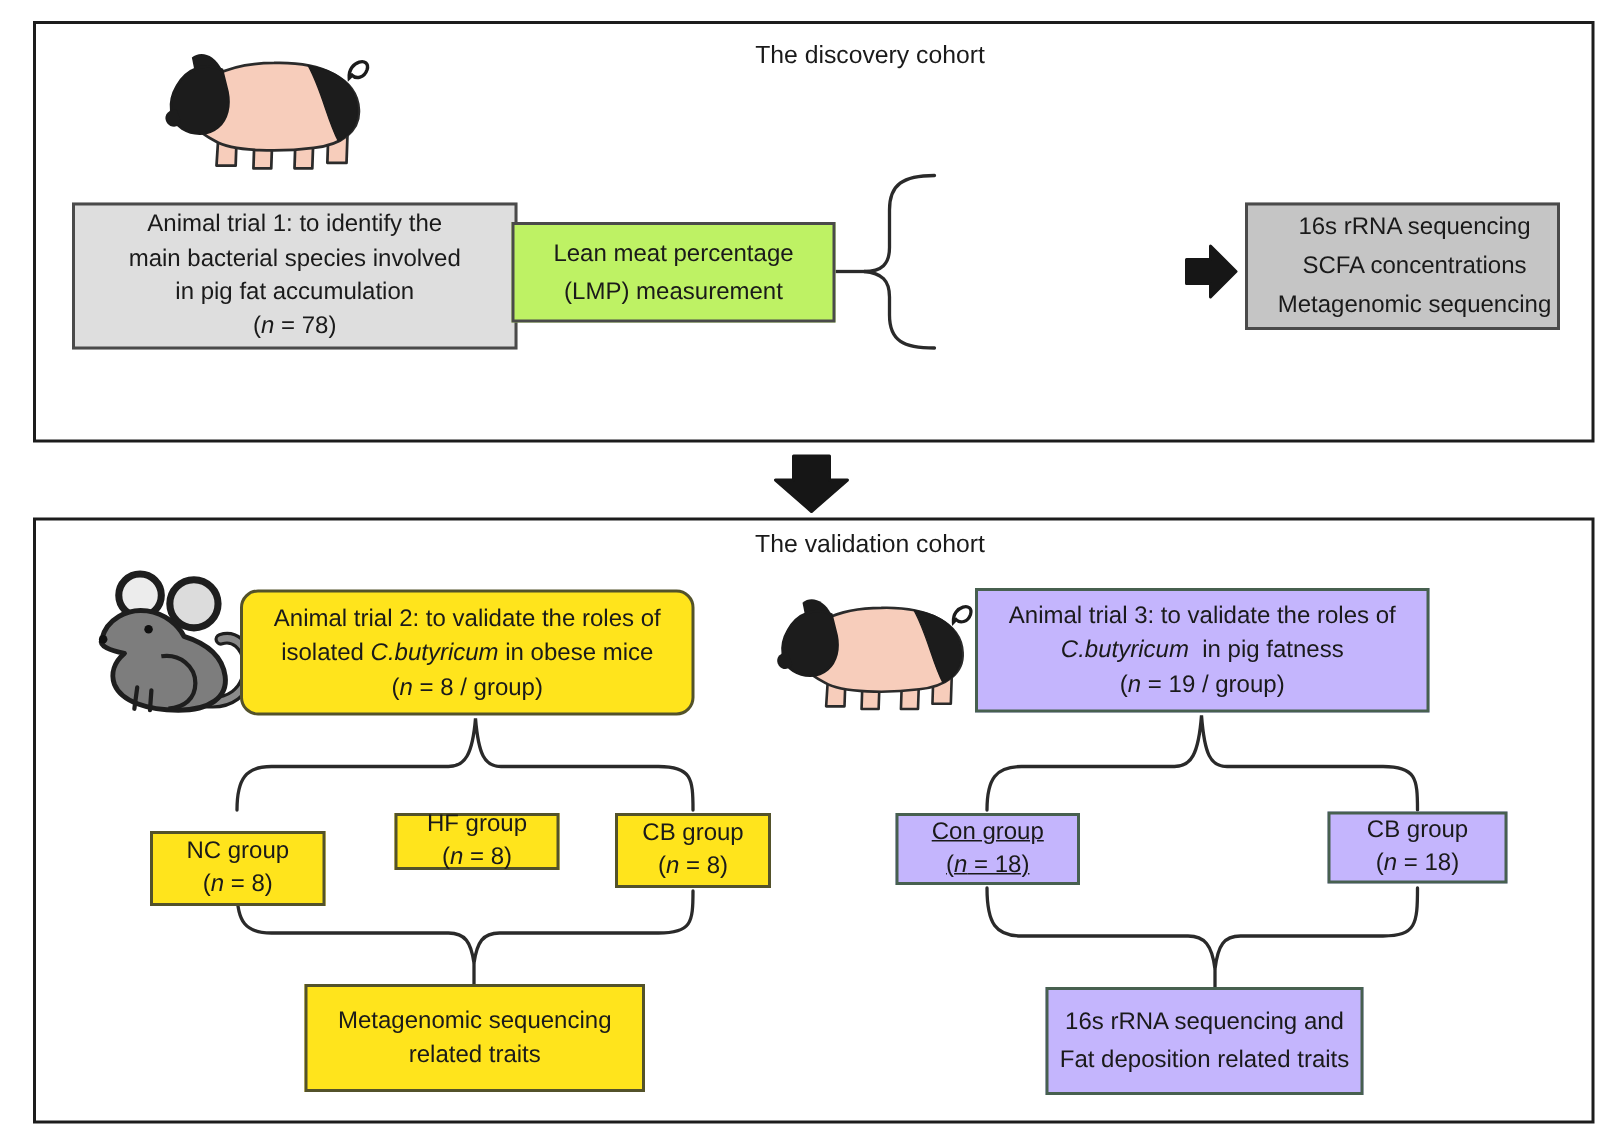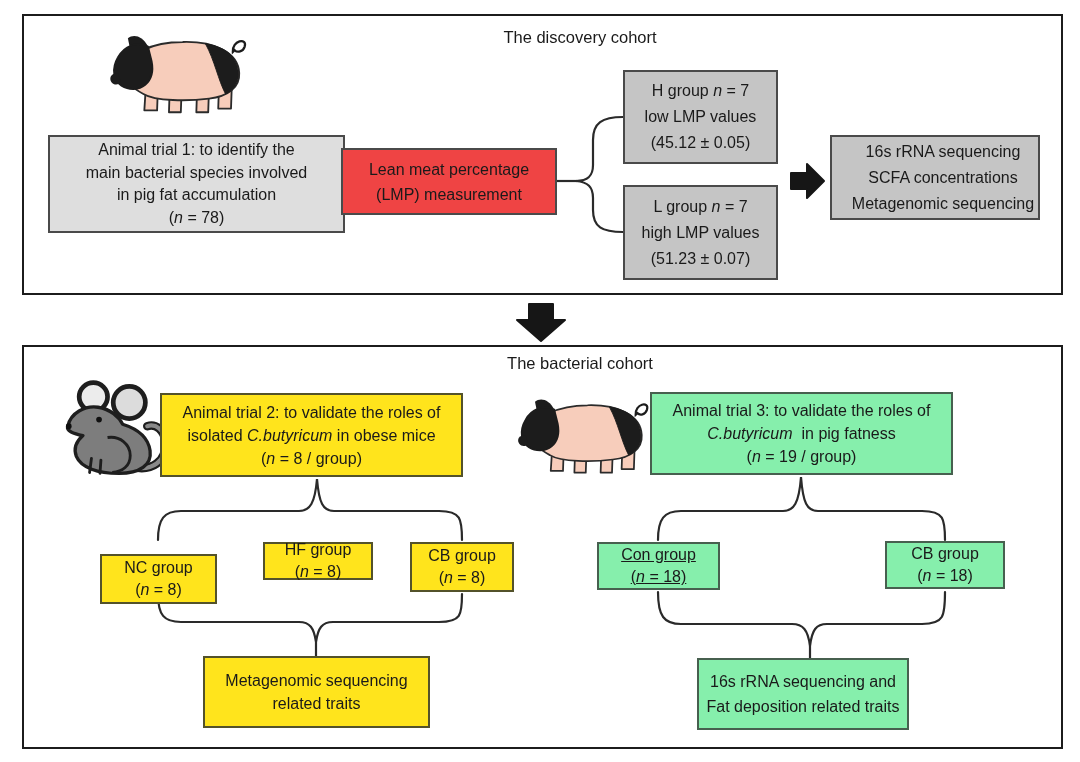--- a/index.html
+++ b/index.html
@@ -10,24 +10,24 @@
   .panel{position:absolute;background:#ffffff;border:2.5px solid #1c1c1c;box-sizing:border-box;}
   .panel-title{position:absolute;left:120px;width:920px;text-align:center;font-size:16.5px;}
   .connectors{position:absolute;left:0;top:0;pointer-events:none;}
   .icon{position:absolute;}
   .box{
     position:absolute;box-sizing:border-box;border:2px solid #4a4a4a;
     display:flex;flex-direction:column;justify-content:center;align-items:center;
     text-align:center;font-size:16px;
   }
   .gray1{background:#dedede;}
-  .gray2{background:#ef4444;}
+  .gray2{background:#bef264;}
   .gray3{background:#c5c5c5;}
   .yellow{background:#ffe41c;border-color:#53522a;}
-  .green{background:#86efac;border-color:#47604f;}
+  .green{background:#c4b5fd;border-color:#47604f;}
   .line{white-space:pre;}
   i{font-style:italic;}
 </style>
 </head>
 <body>
 
 <div class="canvas">
 
   <svg width="0" height="0" style="position:absolute" aria-hidden="true">
     <defs>
@@ -75,21 +75,21 @@
 
     <path d="M658,592 C658,616 664,624 681,624 L792,624 C803,624 808,630 810,646 C812,630 816,624 827,624 L922,624 C944,624 945,616 945,592" fill="none" stroke="#2a2a2a" stroke-width="2.2" stroke-linecap="round"></path>
     <path d="M810,646 L810,658" fill="none" stroke="#2a2a2a" stroke-width="2.2"></path>
 
     <path d="M306,173 L322,173 L322,164 L339,181 L322,198 L322,189 L306,189 Z" fill="#161616" stroke="#161616" stroke-width="2" stroke-linejoin="round"></path>
     <path d="M791,173 L807,173 L807,164 L824,181 L807,198 L807,189 L791,189 Z" fill="#161616" stroke="#161616" stroke-width="2" stroke-linejoin="round"></path>
     <path d="M529,304 L553,304 L553,320 L565,320 L541,341 L517,320 L529,320 Z" fill="#161616" stroke="#161616" stroke-width="2" stroke-linejoin="round"></path>
   </svg>
 
   <div class="panel-title" style="top:8px;margin-top:20px;">The discovery cohort</div>
-  <div class="panel-title" style="top:354px;">The bacterial cohort</div>
+  <div class="panel-title" style="top:354px;">The validation cohort</div>
 
   <svg class="icon" style="left:106px;top:27px;" width="146" height="92" viewBox="0 0 160 100">
       <use href="#pig-shape"></use>
     </svg>
   <svg class="icon" style="left:58px;top:377px;" width="118" height="104" viewBox="0 0 120 110">
       <use href="#mouse-shape"></use>
     </svg>
   <svg class="icon" style="left:514px;top:391px;" width="140" height="88" viewBox="0 0 160 100">
       <use href="#pig-shape"></use>
     </svg>
@@ -99,39 +99,29 @@
     <div class="line">main bacterial species involved</div>
     <div class="line">in pig fat accumulation</div>
     <div class="line"><span>(</span><i>n</i><span> = 78)</span></div>
   </div>
 
   <div class="box gray2" style="left:341px;top:148px;width:216px;height:67px;line-height:25px;">
     <div class="line">Lean meat percentage</div>
     <div class="line">(LMP) measurement</div>
   </div>
 
-  <div class="box gray3" style="left:623px;top:70px;width:155px;height:94px;line-height:26px;">
-    <div class="line"><span>H group </span><i>n</i><span> = 7</span></div>
-    <div class="line">low LMP values</div>
-    <div class="line">(45.12 ± 0.05)</div>
-  </div>
 
-  <div class="box gray3" style="left:623px;top:185px;width:155px;height:95px;line-height:26px;">
-    <div class="line"><span>L group </span><i>n</i><span> = 7</span></div>
-    <div class="line">high LMP values</div>
-    <div class="line">(51.23 ± 0.07)</div>
-  </div>
 
   <div class="box gray3" style="left:830px;top:135px;width:210px;height:85px;line-height:26px;padding-left:16px;">
     <div class="line">16s rRNA sequencing</div>
     <div class="line">SCFA concentrations</div>
     <div class="line">Metagenomic sequencing</div>
   </div>
 
-  <div class="box yellow" style="left:160px;top:393px;width:303px;height:84px;line-height:23px;">
+  <div class="box yellow" style="left:160px;top:393px;width:303px;height:84px;line-height:23px;border-radius:12px;">
     <div class="line">Animal trial 2: to validate the roles of</div>
     <div class="line"><span>isolated </span><i>C.butyricum</i><span> in obese mice</span></div>
     <div class="line"><span>(</span><i>n</i><span> = 8 / group)</span></div>
   </div>
 
   <div class="box yellow" style="left:100px;top:554px;width:117px;height:50px;line-height:22px;">
     <div class="line">NC group</div>
     <div class="line"><span>(</span><i>n</i><span> = 8)</span></div>
   </div>
 

